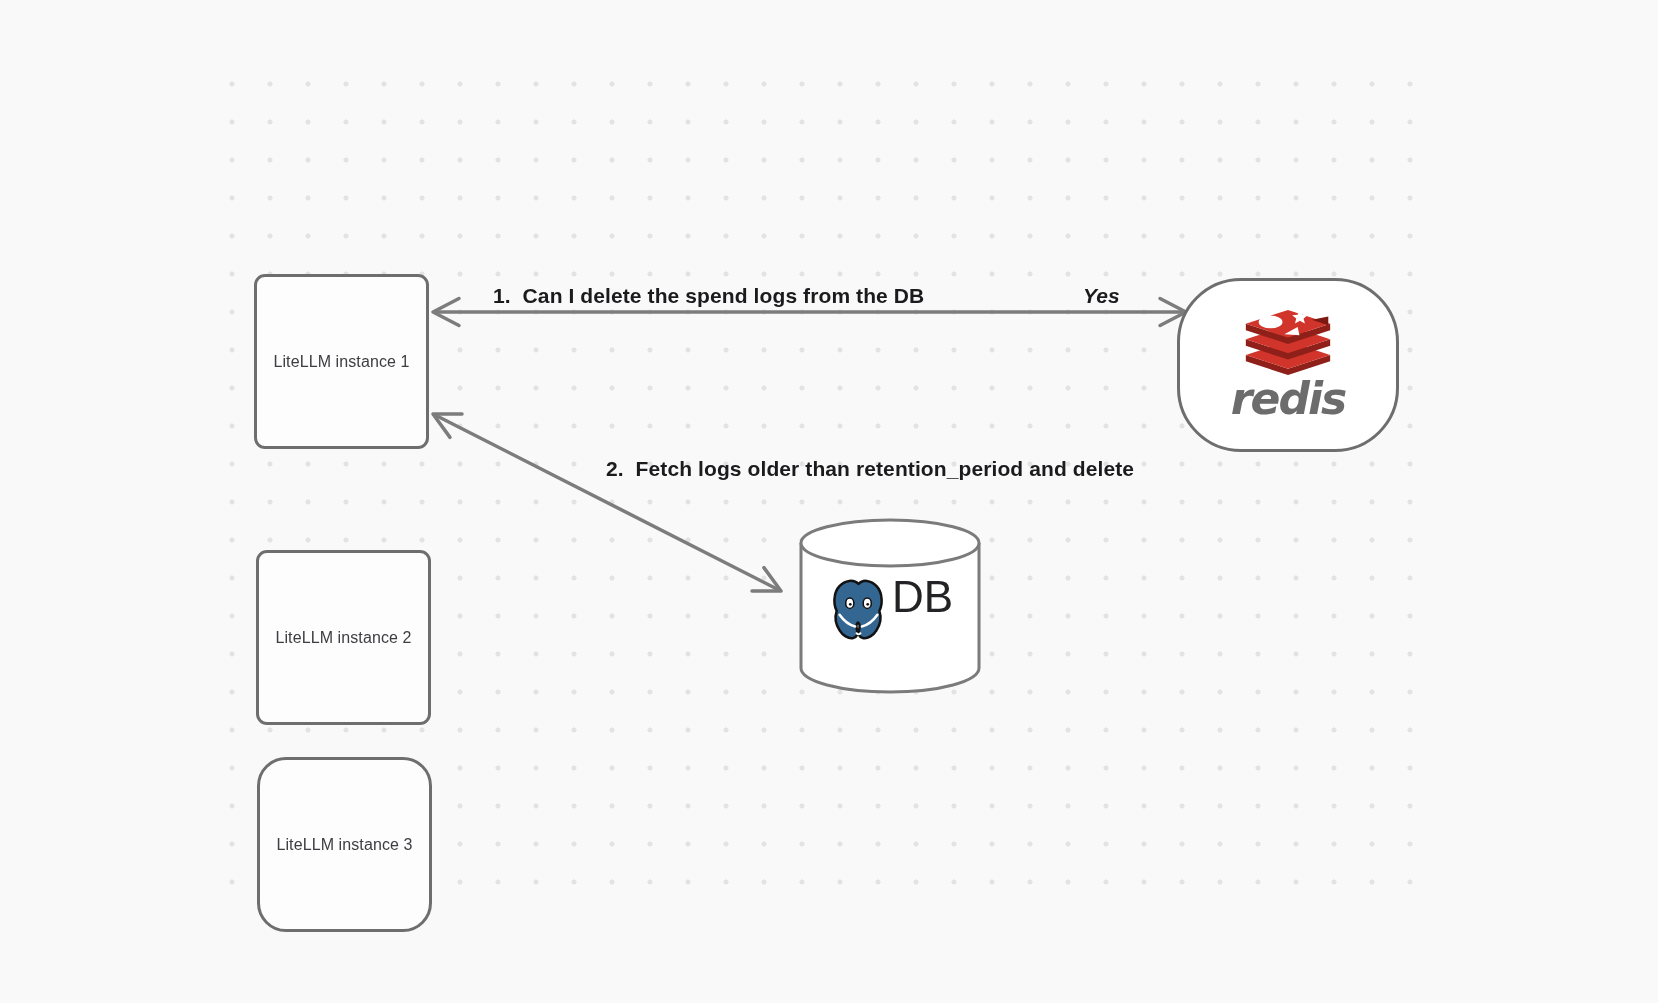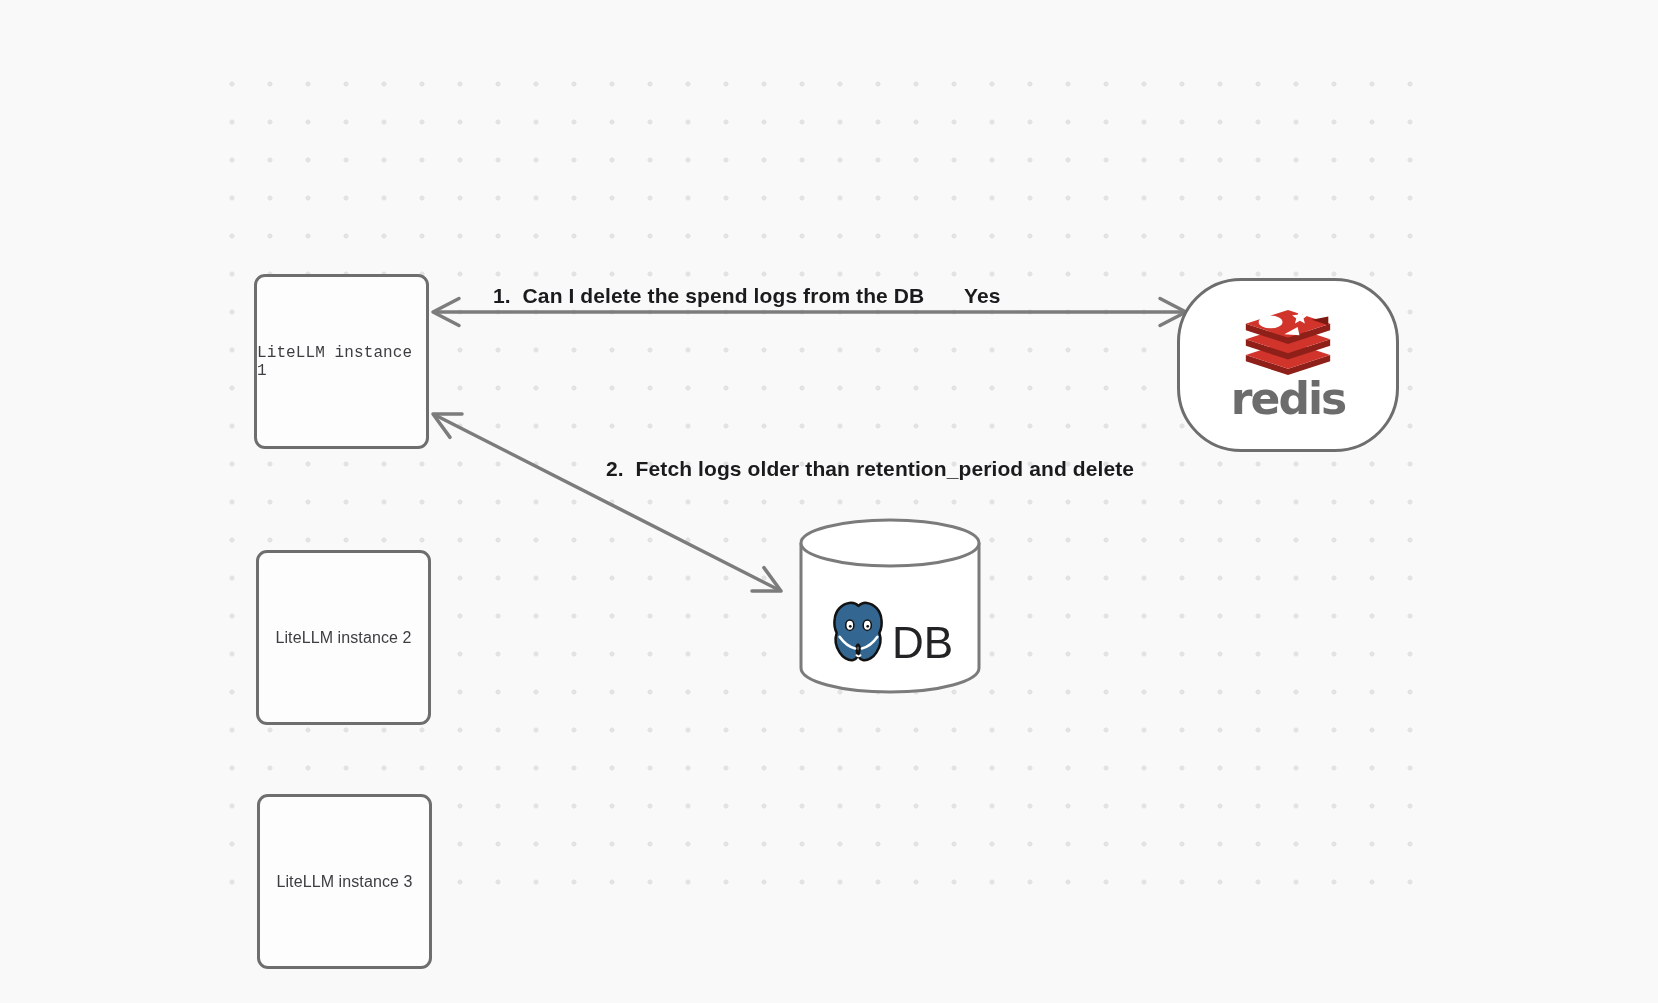--- a/index.html
+++ b/index.html
@@ -11,49 +11,49 @@
     position:absolute;left:225px;top:70px;width:1196px;height:826px;
     background-image:radial-gradient(circle,#e3e3e3 2.2px,rgba(0,0,0,0) 2.9px);
     background-size:38px 38px;background-position:-12px -5px;
   }
   .node{
     position:absolute;box-sizing:border-box;background:#fdfdfd;
     border:3px solid #6e6e6e;display:flex;align-items:center;justify-content:center;
   }
   .instance{width:175px;height:175px;border-radius:11px;}
   .instance .lbl{font-size:16px;color:#3d3d42;letter-spacing:.1px;}
-  #node-litellm-1{left:254px;top:274px;font-family:Liberation Mono, monospace;}
+  #node-litellm-1{left:254px;top:274px;}
   #node-litellm-2{left:256px;top:514px;margin-top:36px;}
-  #node-litellm-3{left:257px;top:794px;}
+  #node-litellm-3{left:257px;top:757px;border-radius:29px;}
 
   #node-redis{
     left:1177px;top:278px;width:222px;height:174px;border-radius:64px;
     border-width:3.5px;background:#ffffff;flex-direction:column;
   }
   .redis-word{
     font-family:"DejaVu Sans",sans-serif;font-weight:700;font-size:44px;
-    line-height:1;color:#6c6c6c;letter-spacing:-2px;margin-top:1px;
+    line-height:1;color:#6c6c6c;letter-spacing:-2px;margin-top:1px;font-style:italic;
   }
 
   #node-db{position:absolute;left:798px;top:517px;width:184px;height:178px;}
   #node-db .cyl{position:absolute;left:0;top:0;}
   #node-db .dbcontent{
     position:absolute;left:0;top:58px;width:184px;height:90px;
-    display:flex;align-items:flex-end;justify-content:center;gap:1px;
+    display:flex;align-items:flex-start;justify-content:center;gap:1px;
   }
   .db-lbl{font-size:44px;color:#232325;font-weight:400;letter-spacing:0;line-height:1;}
 
   .arrow-layer{position:absolute;left:0;top:0;}
 
   .flow-label{
     position:absolute;font-weight:700;font-size:21px;color:#1b1b1d;
     white-space:pre;line-height:1.2;letter-spacing:.1px;
   }
   #flow-label-1{left:493px;top:283px;}
-  #flow-label-yes{left:964px;top:283px;}
+  #flow-label-yes{left:1083px;top:283px;font-style:italic;}
   #flow-label-2{left:575px;top:456px;margin-left:31px;}
 </style>
 </head>
 <body>
 
 <div id="canvas">
 
   <div class="dotgrid"></div>
 
   <svg class="arrow-layer" width="1658" height="1003" viewBox="0 0 1658 1003">

